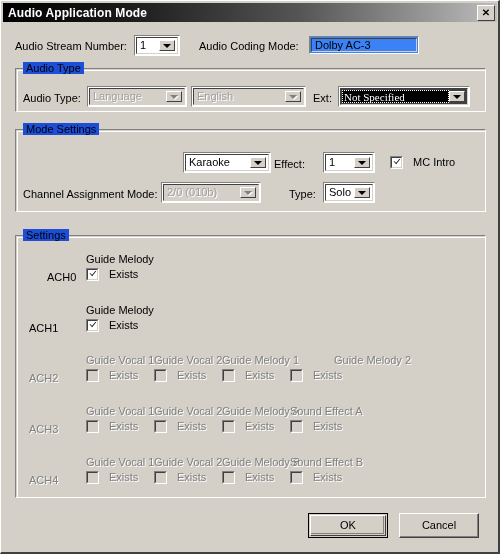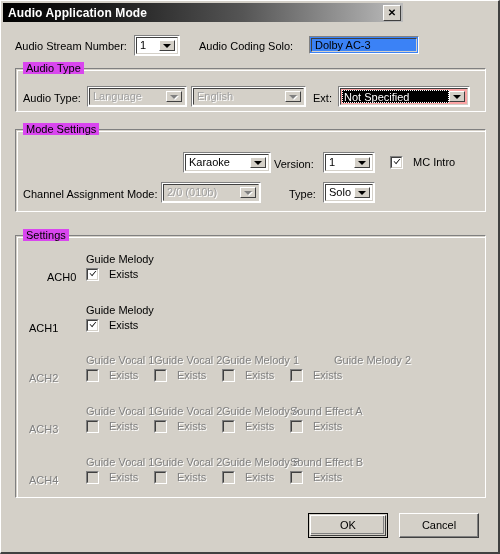--- a/index.html
+++ b/index.html
@@ -21,21 +21,21 @@
     border-left: 1px solid #ffffff;
     border-right: 2px solid #404040;
     border-bottom: 2px solid #404040;
     overflow: hidden;
   }
 
   
   #titlebar {
     position: absolute;
     left: 2px; top: 2px;
-    width: 400px; height: 19px;
+    width: 494px; height: 19px;
     background: linear-gradient(to right, #000000 0%, #1b1b1b 25%, #555555 60%, #9d9d9d 88%, #bdbdbd 100%);
     display: flex;
     align-items: center;
   }
   #title-text {
     color: #ffffff;
     font-weight: bold;
     font-size: 12px;
     margin-left: 5px;
     letter-spacing: 0.1px;
@@ -85,21 +85,21 @@
     border: 1px solid #ffffff;
     border-left-color: #ffffff;
     border-top-color: #ffffff;
     border-right-color: transparent;
     border-bottom-color: transparent;
     pointer-events: none;
   }
   .group-title {
     position: absolute;
     top: -7px; left: 7px;
-    background: #d946ef;
+    background: #1d4ed8;
     padding: 0 3px;
     color: #000000;
     white-space: nowrap;
     z-index: 2;
     line-height: 12px;
   }
 
   
   .combo {
     position: absolute;
@@ -153,21 +153,21 @@
     width: 0; height: 0;
     border-left: 4px solid transparent;
     border-right: 4px solid transparent;
     border-top: 4px solid #000000;
   }
   
   .combo.dis .inner { background: #d4d0c8; }
   .combo.dis .ctext { color: #a0a0a0; text-shadow: 1px 1px 0 #ffffff; }
   .combo.dis .arrow i { border-top-color: #808080; filter: drop-shadow(1px 1px 0 #ffffff); }
   
-  .combo.focused .inner { background: #fca5a5; }
+  .combo.focused .inner { background: #404040; font-family: Liberation Serif, serif; }
   .combo.focused .ctext {
     background: #000000;
     color: #ffffff;
     outline: 1px dotted #ffffff;
     outline-offset: -1px;
     margin: 1px 0 1px 1px;
     padding-left: 2px;
     line-height: 15px;
     height: calc(100% - 2px);
     box-sizing: border-box;
@@ -302,21 +302,21 @@
   <div class="lbl" style="left:14px; top:39px;">Audio Stream Number:</div>
   <div class="combo" style="left:133px; top:34px; width:46px; height:21px;">
     <div class="inner">
       <span class="ctext">1</span>
       <span class="arrow">
           <i></i>
         </span>
     </div>
   </div>
 
-  <div class="lbl" style="left:198px; top:39px;">Audio Coding Solo:</div>
+  <div class="lbl" style="left:198px; top:39px;">Audio Coding Mode:</div>
   <div class="rofield" style="left:308px; top:35px; width:110px; height:18px;">
     <div class="inner2">
         <span class="rotext">Dolby AC-3</span>
       </div>
   </div>
 
   <div class="group" style="left:14px; top:67px; width:471px; height:44px;">
     <span class="group-title">Audio Type</span>
   </div>
   <div class="lbl" style="left:22px; top:91px;">Audio Type:</div>
@@ -350,21 +350,21 @@
     <span class="group-title">Mode Settings</span>
   </div>
   <div class="combo" style="left:182px; top:151px; width:88px; height:21px;">
     <div class="inner">
       <span class="ctext">Karaoke</span>
       <span class="arrow">
           <i></i>
         </span>
     </div>
   </div>
-  <div class="lbl" style="left:273px; top:157px;">Version:</div>
+  <div class="lbl" style="left:273px; top:157px;">Effect:</div>
   <div class="combo" style="left:322px; top:151px; width:52px; height:21px;">
     <div class="inner">
       <span class="ctext">1</span>
       <span class="arrow">
           <i></i>
         </span>
     </div>
   </div>
   <div class="cb checked" style="left:389px; top:155px;">
     <span class="box">

